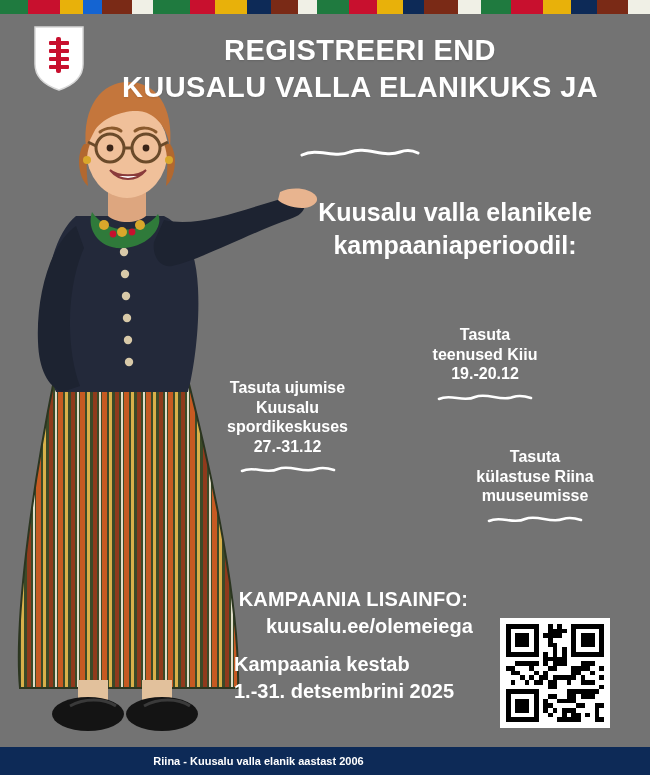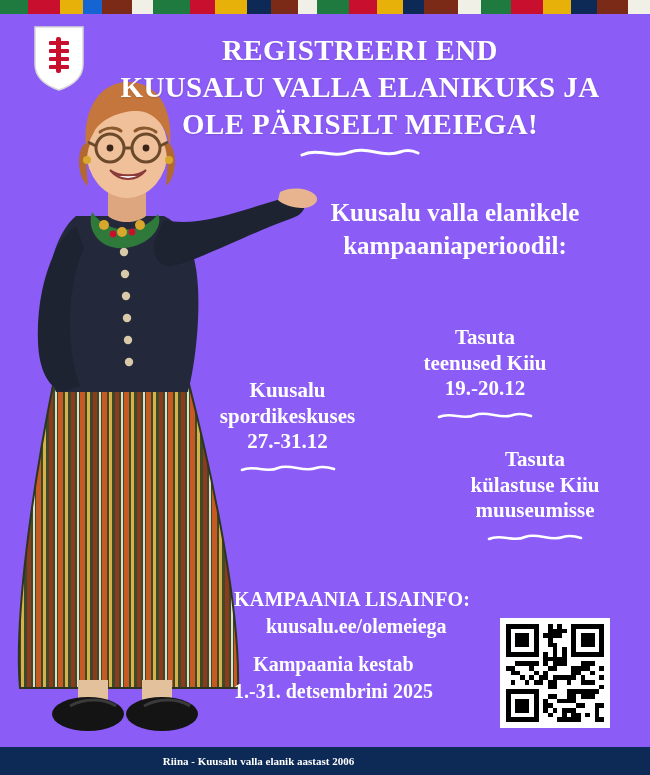--- a/index.html
+++ b/index.html
@@ -5,22 +5,22 @@
   html, body {
     margin: 0;
     padding: 0;
     background: #0a0a0a;
   }
   #poster {
     position: relative;
     width: 650px;
     height: 775px;
     overflow: hidden;
-    background: #8b5cf6;
-    font-family: Liberation Serif, serif;
+    background: #737373;
+    font-family: Liberation Sans, sans-serif;
     color: #ffffff;
   }
 
   
   .stripe-band {
     position: absolute;
     top: 0; left: 0;
     width: 650px;
     height: 14px;
     display: flex;
@@ -91,21 +91,21 @@
   }
 
   
   .gift {
     position: absolute;
     text-align: center;
     font-weight: bold;
     line-height: 1.22;
     z-index: 4;
   }
-  .gift .gl { font-size: 21px; display: block; }
+  .gift .gl { font-size: 16px; display: block; }
 
   #gift-1 { top: 378px; left: 180px; width: 215px; }
   #gift-2 { top: 325px; left: 385px; width: 200px; }
   #gift-3 { top: 447px; left: 430px; width: 210px; }
 
   .sq { display: block; margin: 5px auto 0; }
 
   
   .info {
     position: absolute;
@@ -124,21 +124,20 @@
     font-size: 20px;
     font-weight: bold;
     line-height: 1.34;
     margin-left: 32px;
   }
   .duration {
     position: absolute;
     top: 651px;
     left: 234px;
     z-index: 4;
-    text-align: center;
   }
   .duration .dl {
     font-size: 20px;
     font-weight: bold;
     line-height: 1.34;
   }
 
   
   .qr {
     position: absolute;
@@ -225,21 +224,20 @@
         <rect x="17" y="33" width="20" height="4" rx="1"></rect>
         <rect x="17" y="41" width="20" height="4" rx="1"></rect>
         <rect x="24" y="13" width="5" height="36" rx="2"></rect>
       </g>
     </svg>
   </div>
 
   <div class="headline">
     <div class="line l1">REGISTREERI END</div>
     <div class="line l2">KUUSALU VALLA ELANIKUKS JA</div>
-    <div class="line l3">OLE PÄRISELT MEIEGA!</div>
   </div>
 
   <div class="squiggle-head">
     <svg width="120" height="14" viewBox="0 0 120 14">
       <path d="M2 9 C18 1, 34 13, 50 6 C66 0, 84 12, 100 6 C108 3, 114 5, 118 7" fill="none" stroke="#ffffff" stroke-width="3" stroke-linecap="round"></path>
     </svg>
   </div>
 
   <div class="person">
     <svg width="330" height="715" viewBox="0 0 330 715">
@@ -334,20 +332,21 @@
       <path d="M152 686 C166 678, 186 678, 198 686" stroke="#3a3a3a" stroke-width="3" fill="none"></path>
     </svg>
   </div>
 
   <div class="intro">
     <div class="il">Kuusalu valla elanikele</div>
     <div class="il">kampaaniaperioodil:</div>
   </div>
 
   <div class="gift" id="gift-1">
+    <span class="gl">Tasuta ujumise</span>
     <span class="gl">Kuusalu</span>
     <span class="gl">spordikeskuses</span>
     <span class="gl">27.-31.12</span>
     <span class="sq">
       <svg width="96" height="12" viewBox="0 0 96 12">
         <path d="M2 7 C14 1, 26 11, 38 5 C50 0, 64 10, 76 5 C82 3, 88 4, 94 6" fill="none" stroke="#ffffff" stroke-width="2.6" stroke-linecap="round"></path>
       </svg>
     </span>
   </div>
 
@@ -357,21 +356,21 @@
     <span class="gl">19.-20.12</span>
     <span class="sq">
       <svg width="96" height="12" viewBox="0 0 96 12">
         <path d="M2 7 C14 1, 26 11, 38 5 C50 0, 64 10, 76 5 C82 3, 88 4, 94 6" fill="none" stroke="#ffffff" stroke-width="2.6" stroke-linecap="round"></path>
       </svg>
     </span>
   </div>
 
   <div class="gift" id="gift-3">
     <span class="gl">Tasuta</span>
-    <span class="gl">külastuse Kiiu</span>
+    <span class="gl">külastuse Riina</span>
     <span class="gl">muuseumisse</span>
     <span class="sq">
       <svg width="96" height="12" viewBox="0 0 96 12">
         <path d="M2 7 C14 1, 26 11, 38 5 C50 0, 64 10, 76 5 C82 3, 88 4, 94 6" fill="none" stroke="#ffffff" stroke-width="2.6" stroke-linecap="round"></path>
       </svg>
     </span>
   </div>
 
   <div class="info">
     <div class="label">KAMPAANIA LISAINFO:</div>

